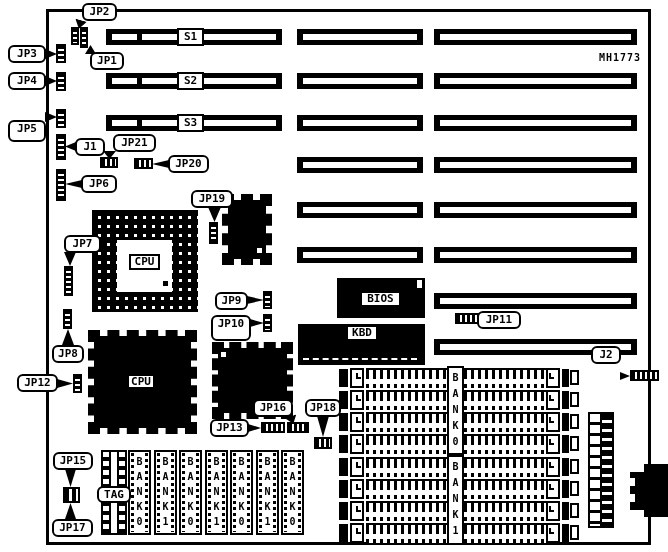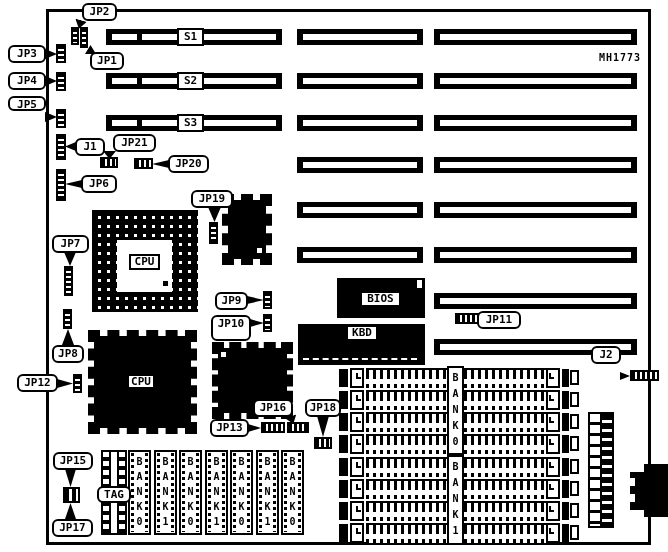--- a/index.html
+++ b/index.html
@@ -170,27 +170,27 @@
   <div class="jh" style="left:261px;top:422px;width:24px;height:11px"></div>
   <div class="jh" style="left:287px;top:422px;width:22px;height:11px"></div>
   <div class="jh" style="left:314px;top:437px;width:18px;height:12px"></div>
   <div class="jh" style="left:63px;top:487px;width:17px;height:16px;background:repeating-linear-gradient(90deg,#000 0 4px,#fff 4px 7px)"></div>
   <div class="jh" style="left:630px;top:370px;width:29px;height:11px"></div>
 
   <div class="lbl" style="left:82px;top:3px;width:35px;height:18px">JP2</div>
   <div class="lbl" style="left:90px;top:52px;width:34px;height:18px">JP1</div>
   <div class="lbl" style="left:8px;top:45px;width:38px;height:18px">JP3</div>
   <div class="lbl" style="left:8px;top:72px;width:38px;height:18px">JP4</div>
-  <div class="lbl" style="left:8px;top:96px;width:38px;height:15px">JP5</div>
+  <div class="lbl" style="left:8px;top:120px;width:38px;height:22px">JP5</div>
   <div class="lbl" style="left:75px;top:138px;width:30px;height:18px">J1</div>
   <div class="lbl" style="left:113px;top:134px;width:43px;height:18px">JP21</div>
   <div class="lbl" style="left:168px;top:155px;width:41px;height:18px">JP20</div>
   <div class="lbl" style="left:81px;top:175px;width:36px;height:18px">JP6</div>
   <div class="lbl" style="left:191px;top:190px;width:42px;height:18px">JP19</div>
-  <div class="lbl" style="left:52px;top:235px;width:37px;height:18px">JP7</div>
+  <div class="lbl" style="left:64px;top:235px;width:37px;height:18px">JP7</div>
   <div class="lbl" style="left:215px;top:292px;width:33px;height:18px">JP9</div>
   <div class="lbl" style="left:211px;top:315px;width:40px;height:26px">JP10</div>
   <div class="lbl" style="left:477px;top:311px;width:44px;height:18px">JP11</div>
   <div class="lbl" style="left:52px;top:345px;width:32px;height:18px">JP8</div>
   <div class="lbl" style="left:17px;top:374px;width:41px;height:18px">JP12</div>
   <div class="lbl" style="left:253px;top:399px;width:40px;height:18px">JP16</div>
   <div class="lbl" style="left:305px;top:399px;width:36px;height:18px">JP18</div>
   <div class="lbl" style="left:210px;top:419px;width:39px;height:18px">JP13</div>
   <div class="lbl" style="left:53px;top:452px;width:40px;height:18px">JP15</div>
   <div class="lbl" style="left:52px;top:519px;width:41px;height:18px">JP17</div>

